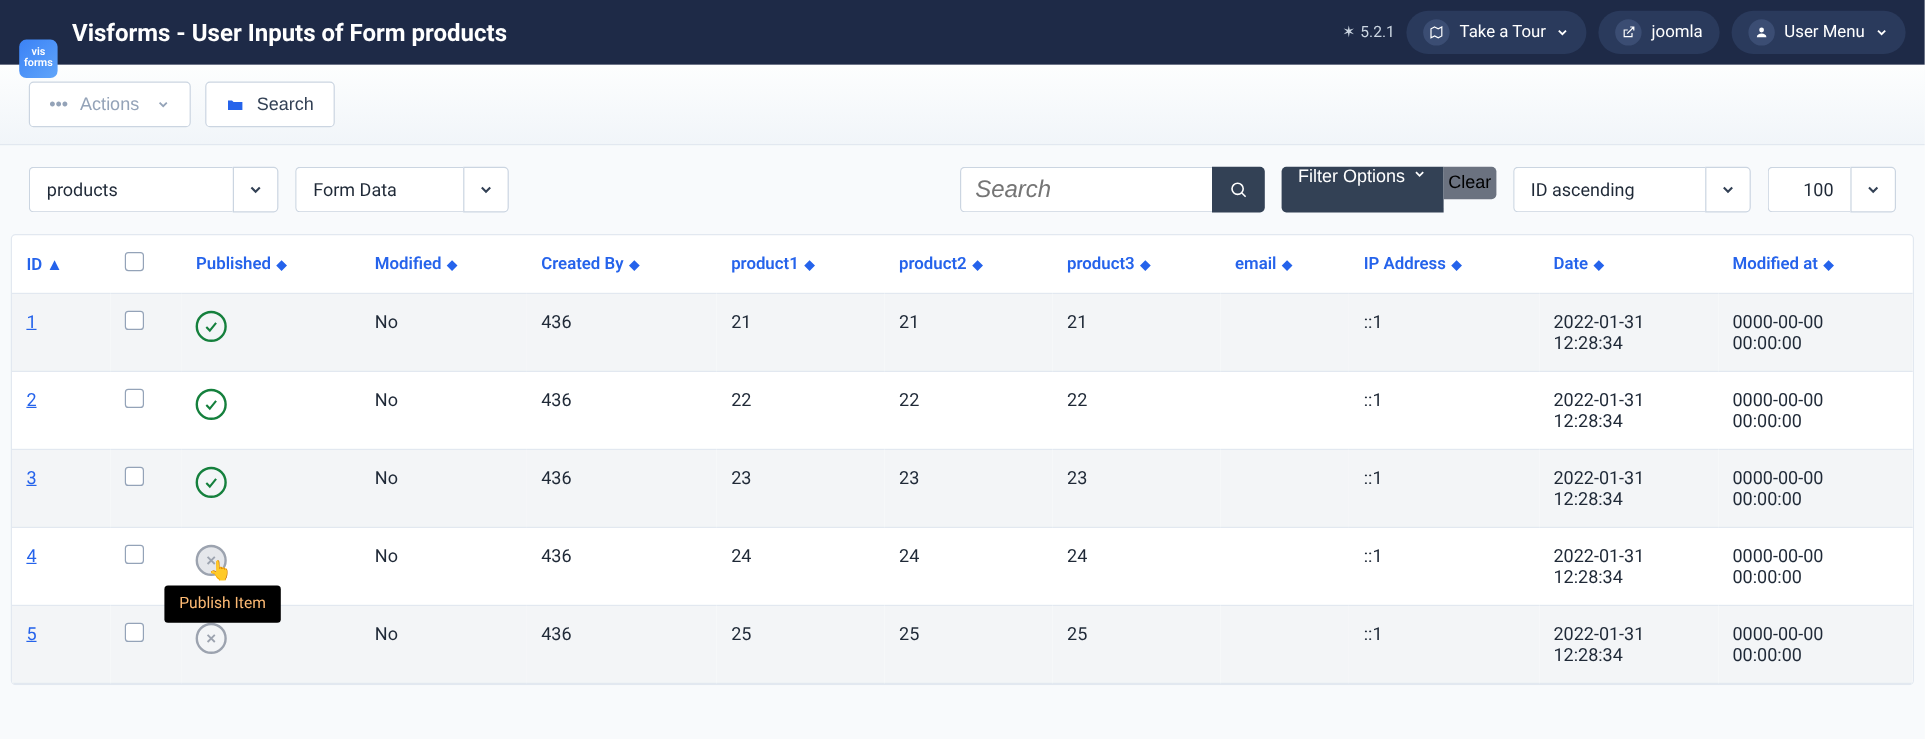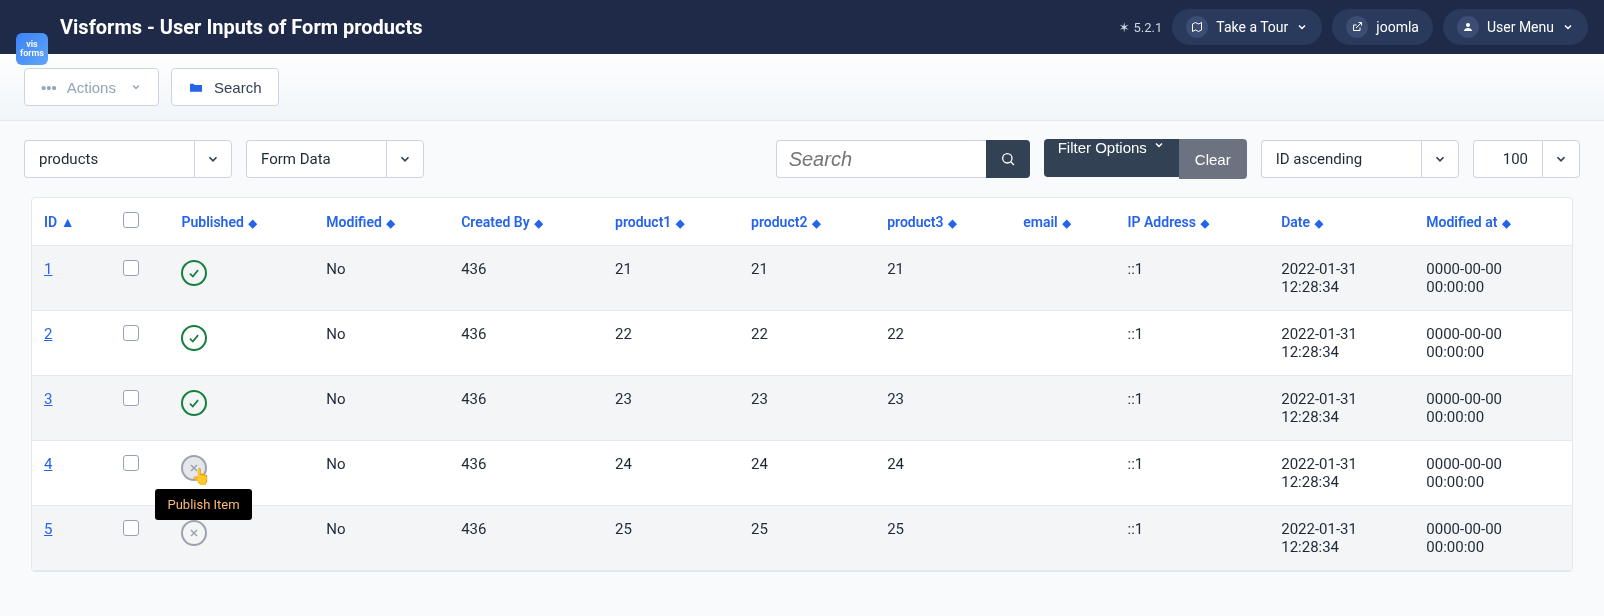--- a/index.html
+++ b/index.html
@@ -21,24 +21,24 @@
   .filterbar { padding: 18px 24px; display: flex; align-items: center; gap: 14px; }
   .select-wrap { display: flex; }
   .select-wrap .sel-label { background: #fff; border: 1px solid #cbd5e1; border-right: none; border-radius: 4px 0 0 4px; height: 38px; display: flex; align-items: center; padding: 0 14px; font-size: 15px; min-width: 140px; }
   .select-wrap .sel-caret { background: #fff; border: 1px solid #cbd5e1; border-radius: 0 4px 4px 0; height: 38px; width: 38px; display: flex; align-items: center; justify-content: center; cursor: pointer; }
   .select-wrap.narrow .sel-label { min-width: 50px; padding-left: 29px; }
   .spacer { flex: 1; }
   .search-wrap { display: flex; }
   .search-input { border: 1px solid #cbd5e1; border-right: none; border-radius: 4px 0 0 4px; height: 38px; padding: 0 12px; width: 210px; font-size: 20px; font-style: italic; color: #64748b; }
   .search-btn { background: #334155; color: #fff; border: none; border-radius: 0 4px 4px 0; width: 44px; height: 38px; display: flex; align-items: center; justify-content: center; cursor: pointer; }
   .filter-opts { background: #334155; color: #fff; border: none; border-radius: 4px 0 0 4px; height: 38px; padding: 0 14px; display: flex; align-items: flex-start; gap: 6px; font-size: 15px; cursor: pointer; }
-  .clear-btn { background: #6b7280; color: #ffffff; border: none; border-radius: 0 4px 4px 0; height: 40px; padding: 0 16px; font-size: 15px; cursor: pointer; }
+  .clear-btn { background: #6b7280; color: #000000; border: none; border-radius: 0 4px 4px 0; height: 27px; padding: 0 4px; font-size: 15px; cursor: pointer; }
   .filter-group { display: flex; }
   
-  .table-wrap { margin: 0 31px; background: #fff; border: 1px solid #e2e8f0; border-radius: 4px; overflow: hidden; }
+  .table-wrap { margin: 0 9px; background: #fff; border: 1px solid #e2e8f0; border-radius: 4px; overflow: hidden; }
   table { width: 100%; border-collapse: collapse; }
   th { text-align: left; padding: 14px 12px; font-weight: 600; font-size: 14px; color: #1e3a8a; border-bottom: 1px solid #e2e8f0; white-space: nowrap; }
   th.id-col { color: #1f2937; }
   th .sort { font-size: 11px; margin-left: 2px; color: #2563eb; }
   th.sortable { cursor: pointer; color: #2563eb; }
   td { padding: 14px 12px; font-size: 15px; vertical-align: top; border-bottom: 1px solid #e2e8f0; }
   tbody tr:nth-child(odd) td { background: #f3f5f7; }
   tbody tr:nth-child(even) td { background: #fff; }
   .id-link { color: #2563eb; text-decoration: underline; cursor: pointer; }
   .chk { width: 16px; height: 16px; border: 1px solid #94a3b8; border-radius: 3px; background: #fff; display: inline-block; cursor: pointer; }

